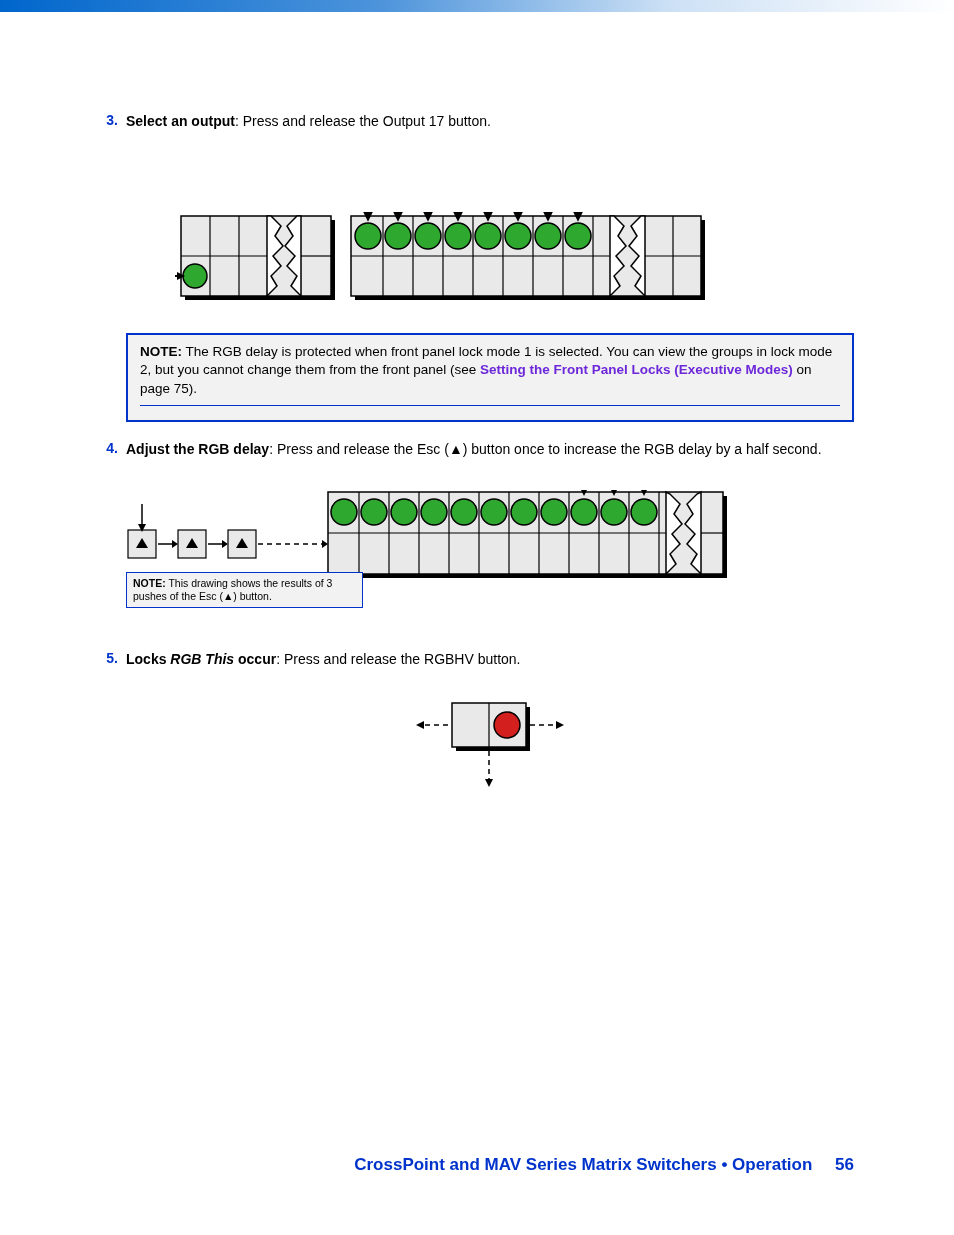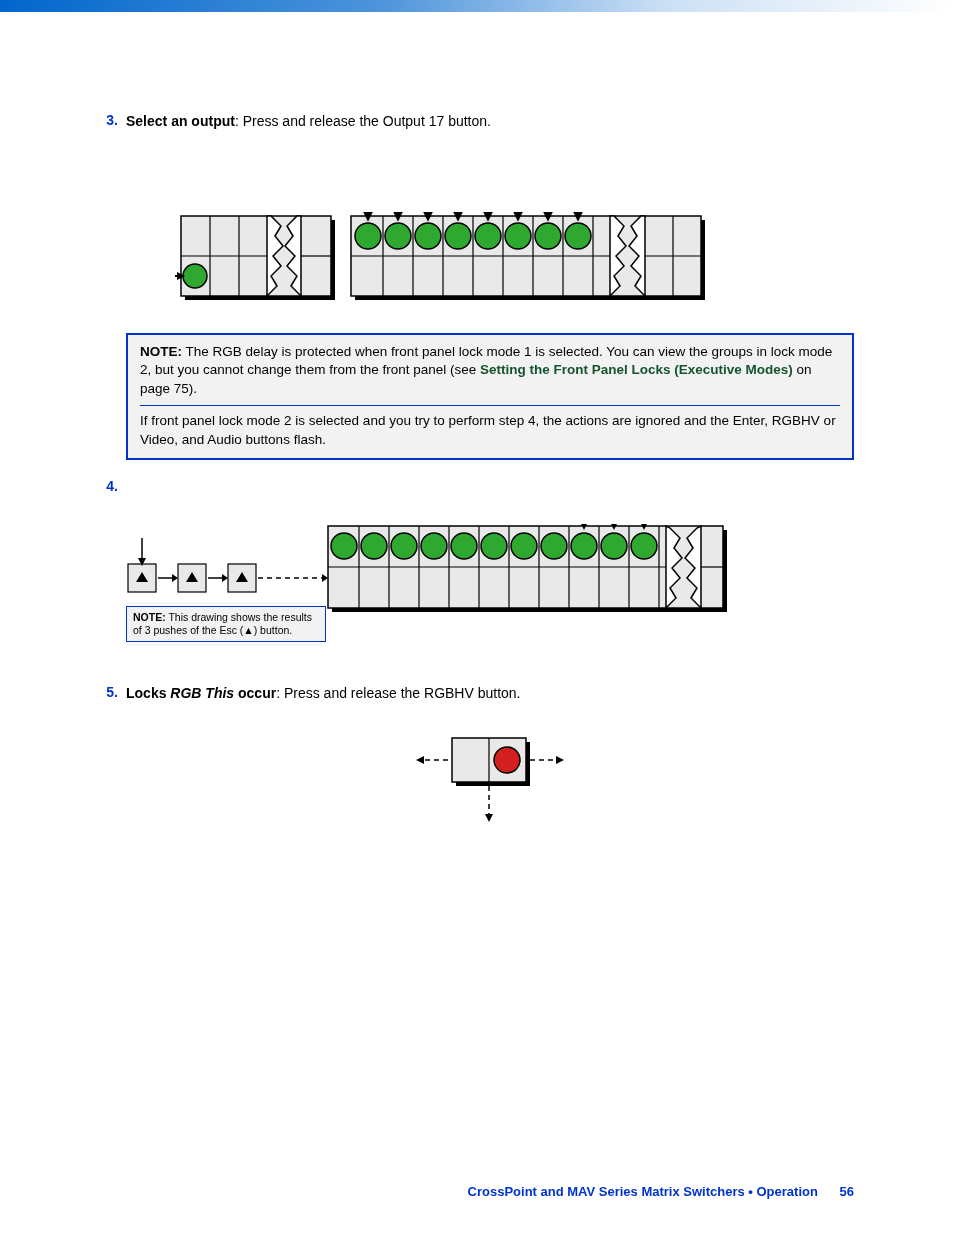--- a/index.html
+++ b/index.html
@@ -44,27 +44,27 @@
     margin: 14px 0 18px 26px;
     padding: 8px 12px;
     font-size: 13.5px;
     line-height: 1.4;
   }
   .note-box hr {
     border: none;
     border-top: 1px solid #0033cc;
     margin: 6px 0;
   }
-  .link { color: #14532d; font-weight: bold; }
+  .link { color: #6d28d9; font-weight: bold; }
   .figure { margin: 28px 0 18px 26px; }
   .footer {
     position: absolute;
-    bottom: 36px;
+    bottom: 60px;
     right: 100px;
-    font-size: 13px;
+    font-size: 17px;
     font-weight: bold;
     color: #0033cc;
   }
   .footer .pg { margin-left: 18px; }
 
   
   .panel-bg { fill: #e9e9e9; stroke: #000; stroke-width: 1.5; }
   .panel-shadow { fill: #000; }
   .cell { fill: #e9e9e9; stroke: #000; stroke-width: 1.2; }
   .sep { stroke: #000; stroke-width: 1.2; fill: none; }
@@ -74,21 +74,21 @@
   .dash { stroke-dasharray: 5 4; }
   .tri-up { fill: #000; }
   .torn { fill: #fff; stroke: #000; stroke-width: 1.5; }
 
   .mini-note {
     border: 1px solid #0033cc;
     background: #f2f2f2;
     font-size: 10.5px;
     line-height: 1.25;
     padding: 4px 6px;
-    width: 200px;
+    width: 237px;
     position: absolute;
   }
   .fig4-wrap { position: relative; margin: 30px 0 10px 26px; height: 150px; }
 </style>
 </head>
 <body>
 
 <div class="top-bar"></div>
 
 <div class="content">
@@ -169,26 +169,26 @@
       </g>
     </svg>
   </div>
 
   <div class="note-box">
     <div>
       <span class="bold">NOTE:</span>
       <span>The RGB delay is protected when front panel lock mode 1 is selected. You can view the groups in lock mode 2, but you cannot change them from the front panel (see </span><span class="link">Setting the Front Panel Locks (Executive Modes)</span><span> on page 75).</span>
     </div>
     <hr>
-    <div>If front panel lock mode 2 is selected and you try to perform step 4, the actions are ignored and the Enter, RGBHV or Video, and Audio buttons flash.</div>
   </div>
 
   <div class="step">
     <div class="step-num">4.</div>
     <div class="step-body">
+      <p><span class="bold">Adjust the RGB delay</span><span>: Press and release the Esc (▲) button once to increase the RGB delay by a half second.</span></p>
     </div>
   </div>
 
   <div class="fig4-wrap">
     <svg width="610" height="120">
 
       <g>
         <rect class="cell" x="2" y="40" width="28" height="28"></rect>
         <polygon class="tri-up" points="16,48 10,58 22,58"></polygon>
         <rect class="cell" x="52" y="40" width="28" height="28"></rect>

